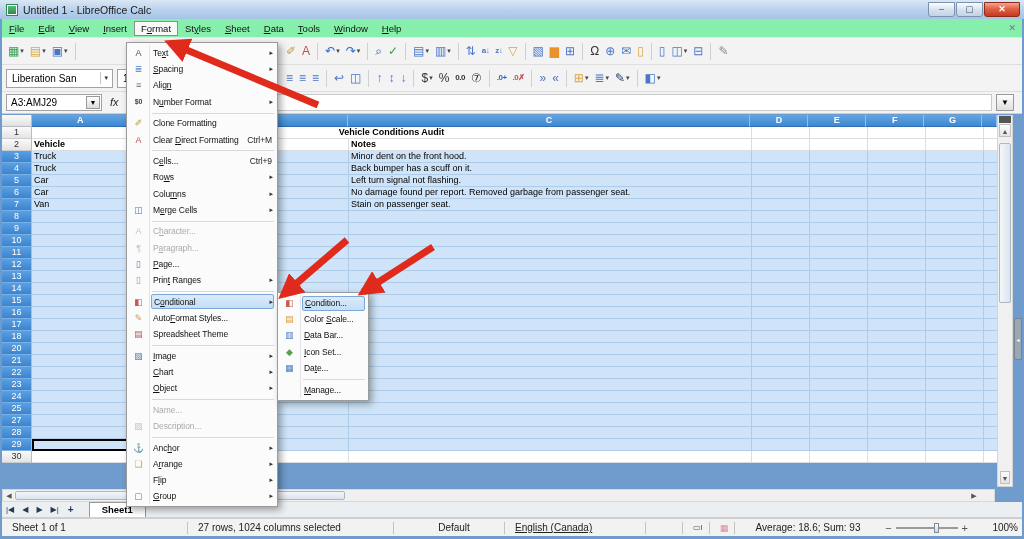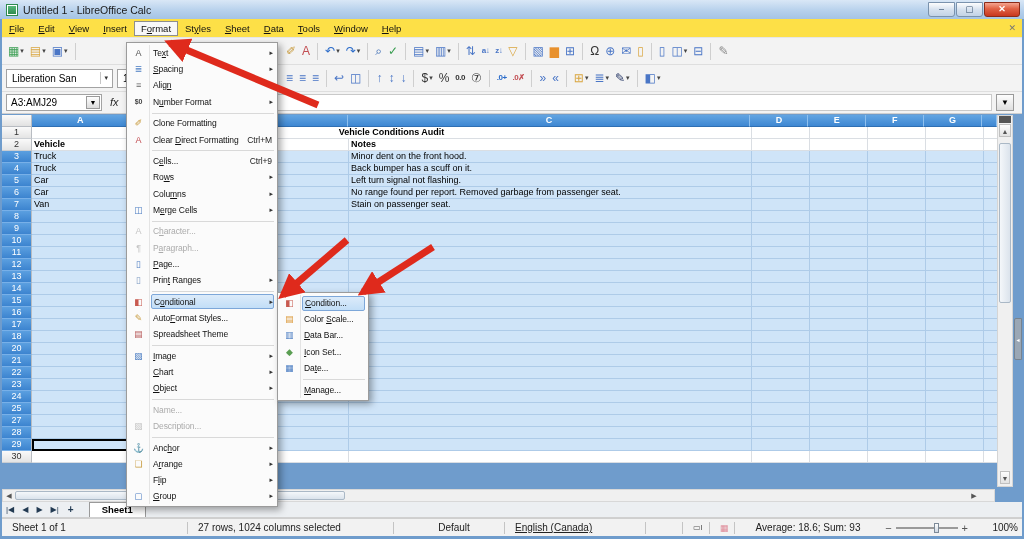--- a/index.html
+++ b/index.html
@@ -6,21 +6,21 @@
   body{font-family:"Liberation Sans",sans-serif;-webkit-font-smoothing:antialiased;}
   .app{position:relative;width:1024px;height:539px;background:#6f9ccc;overflow:hidden;}
   
   .titlebar{position:absolute;left:0;top:0;right:0;height:19px;background:linear-gradient(#d9e7f6,#b4cfeb 60%,#a5c4e4);display:flex;align-items:center;font-size:10.5px;color:#1a1a1a;}
   .appicon{width:12px;height:12px;margin:0 5px 0 6px;background:#fff;border:1px solid #2e8b4f;box-sizing:border-box;position:relative;}
   .appicon::after{content:"";position:absolute;left:1px;top:1px;right:1px;bottom:1px;background:linear-gradient(#59b87a,#2e8b4f);}
   .winbtns{margin-left:auto;display:flex;margin-right:4px;}
   .winbtn{width:27px;height:15px;border:1px solid #7a92ad;border-radius:0 0 3px 3px;background:linear-gradient(#fdfdfd,#d7e2ef 50%,#c2d3e6);color:#36506d;font-size:9px;line-height:13px;text-align:center;margin-left:1px;box-sizing:border-box;}
   .winbtn.close{width:36px;background:linear-gradient(#f5a590,#e06144 45%,#c8381e);border-color:#8c2a18;color:#fff;font-weight:bold;}
   
-  .menubar{position:absolute;left:2px;right:2px;top:19px;height:19px;background:#fde047;display:flex;align-items:center;font-size:9.5px;color:#111;border-bottom:1px solid #e6e6e6;box-sizing:border-box;}
+  .menubar{position:absolute;left:2px;right:2px;top:19px;height:19px;background:#86efac;display:flex;align-items:center;font-size:9.5px;color:#111;border-bottom:1px solid #e6e6e6;box-sizing:border-box;}
   .mb-item{padding:2px 7px;white-space:nowrap;}
   .mb-item.active{border:1px solid #8e8e8e;background:#f8f8f8;padding:1px 6px;}
   .mb-close{margin-left:auto;margin-right:6px;color:#777;font-size:9px;}
   
   .tb{position:absolute;left:2px;right:2px;background:#f3f3f3;border-bottom:1px solid #dedede;box-sizing:border-box;}
   .tb1{top:38px;height:27px;}
   .tb2{top:65px;height:27px;}
   .tgroup{position:absolute;top:0;height:100%;display:flex;align-items:center;}
   .tbtn{display:inline-flex;align-items:center;height:20px;padding:0 2px;margin:0 1px;border-radius:2px;}
   .tglyph{font-size:12px;line-height:20px;}
@@ -387,21 +387,21 @@
         <div class="cell sel" style="width: 58px;"></div>
         <div class="cell sel" style="width: 58px;"></div>
         <div class="cell sel" style="width: 58px;"></div>
         <div class="cell sel" style="width: 58px;"></div>
         <div class="cell sel" style="width: 15px;"></div>
       </div>
       <div class="g-row">
         <div class="rh sel">6</div>
         <div class="cell sel" style="width: 98px;">Car</div>
         <div class="cell sel" style="width: 219px;"></div>
-        <div class="cell sel" style="width: 403px;">No range found per report.  Removed garbage from passenger seat.</div>
+        <div class="cell sel" style="width: 403px;">No damage found per report.  Removed garbage from passenger seat.</div>
         <div class="cell sel" style="width: 58px;"></div>
         <div class="cell sel" style="width: 58px;"></div>
         <div class="cell sel" style="width: 58px;"></div>
         <div class="cell sel" style="width: 58px;"></div>
         <div class="cell sel" style="width: 15px;"></div>
       </div>
       <div class="g-row">
         <div class="rh sel">7</div>
         <div class="cell sel" style="width: 98px;">Van</div>
         <div class="cell sel" style="width: 219px;"></div>

